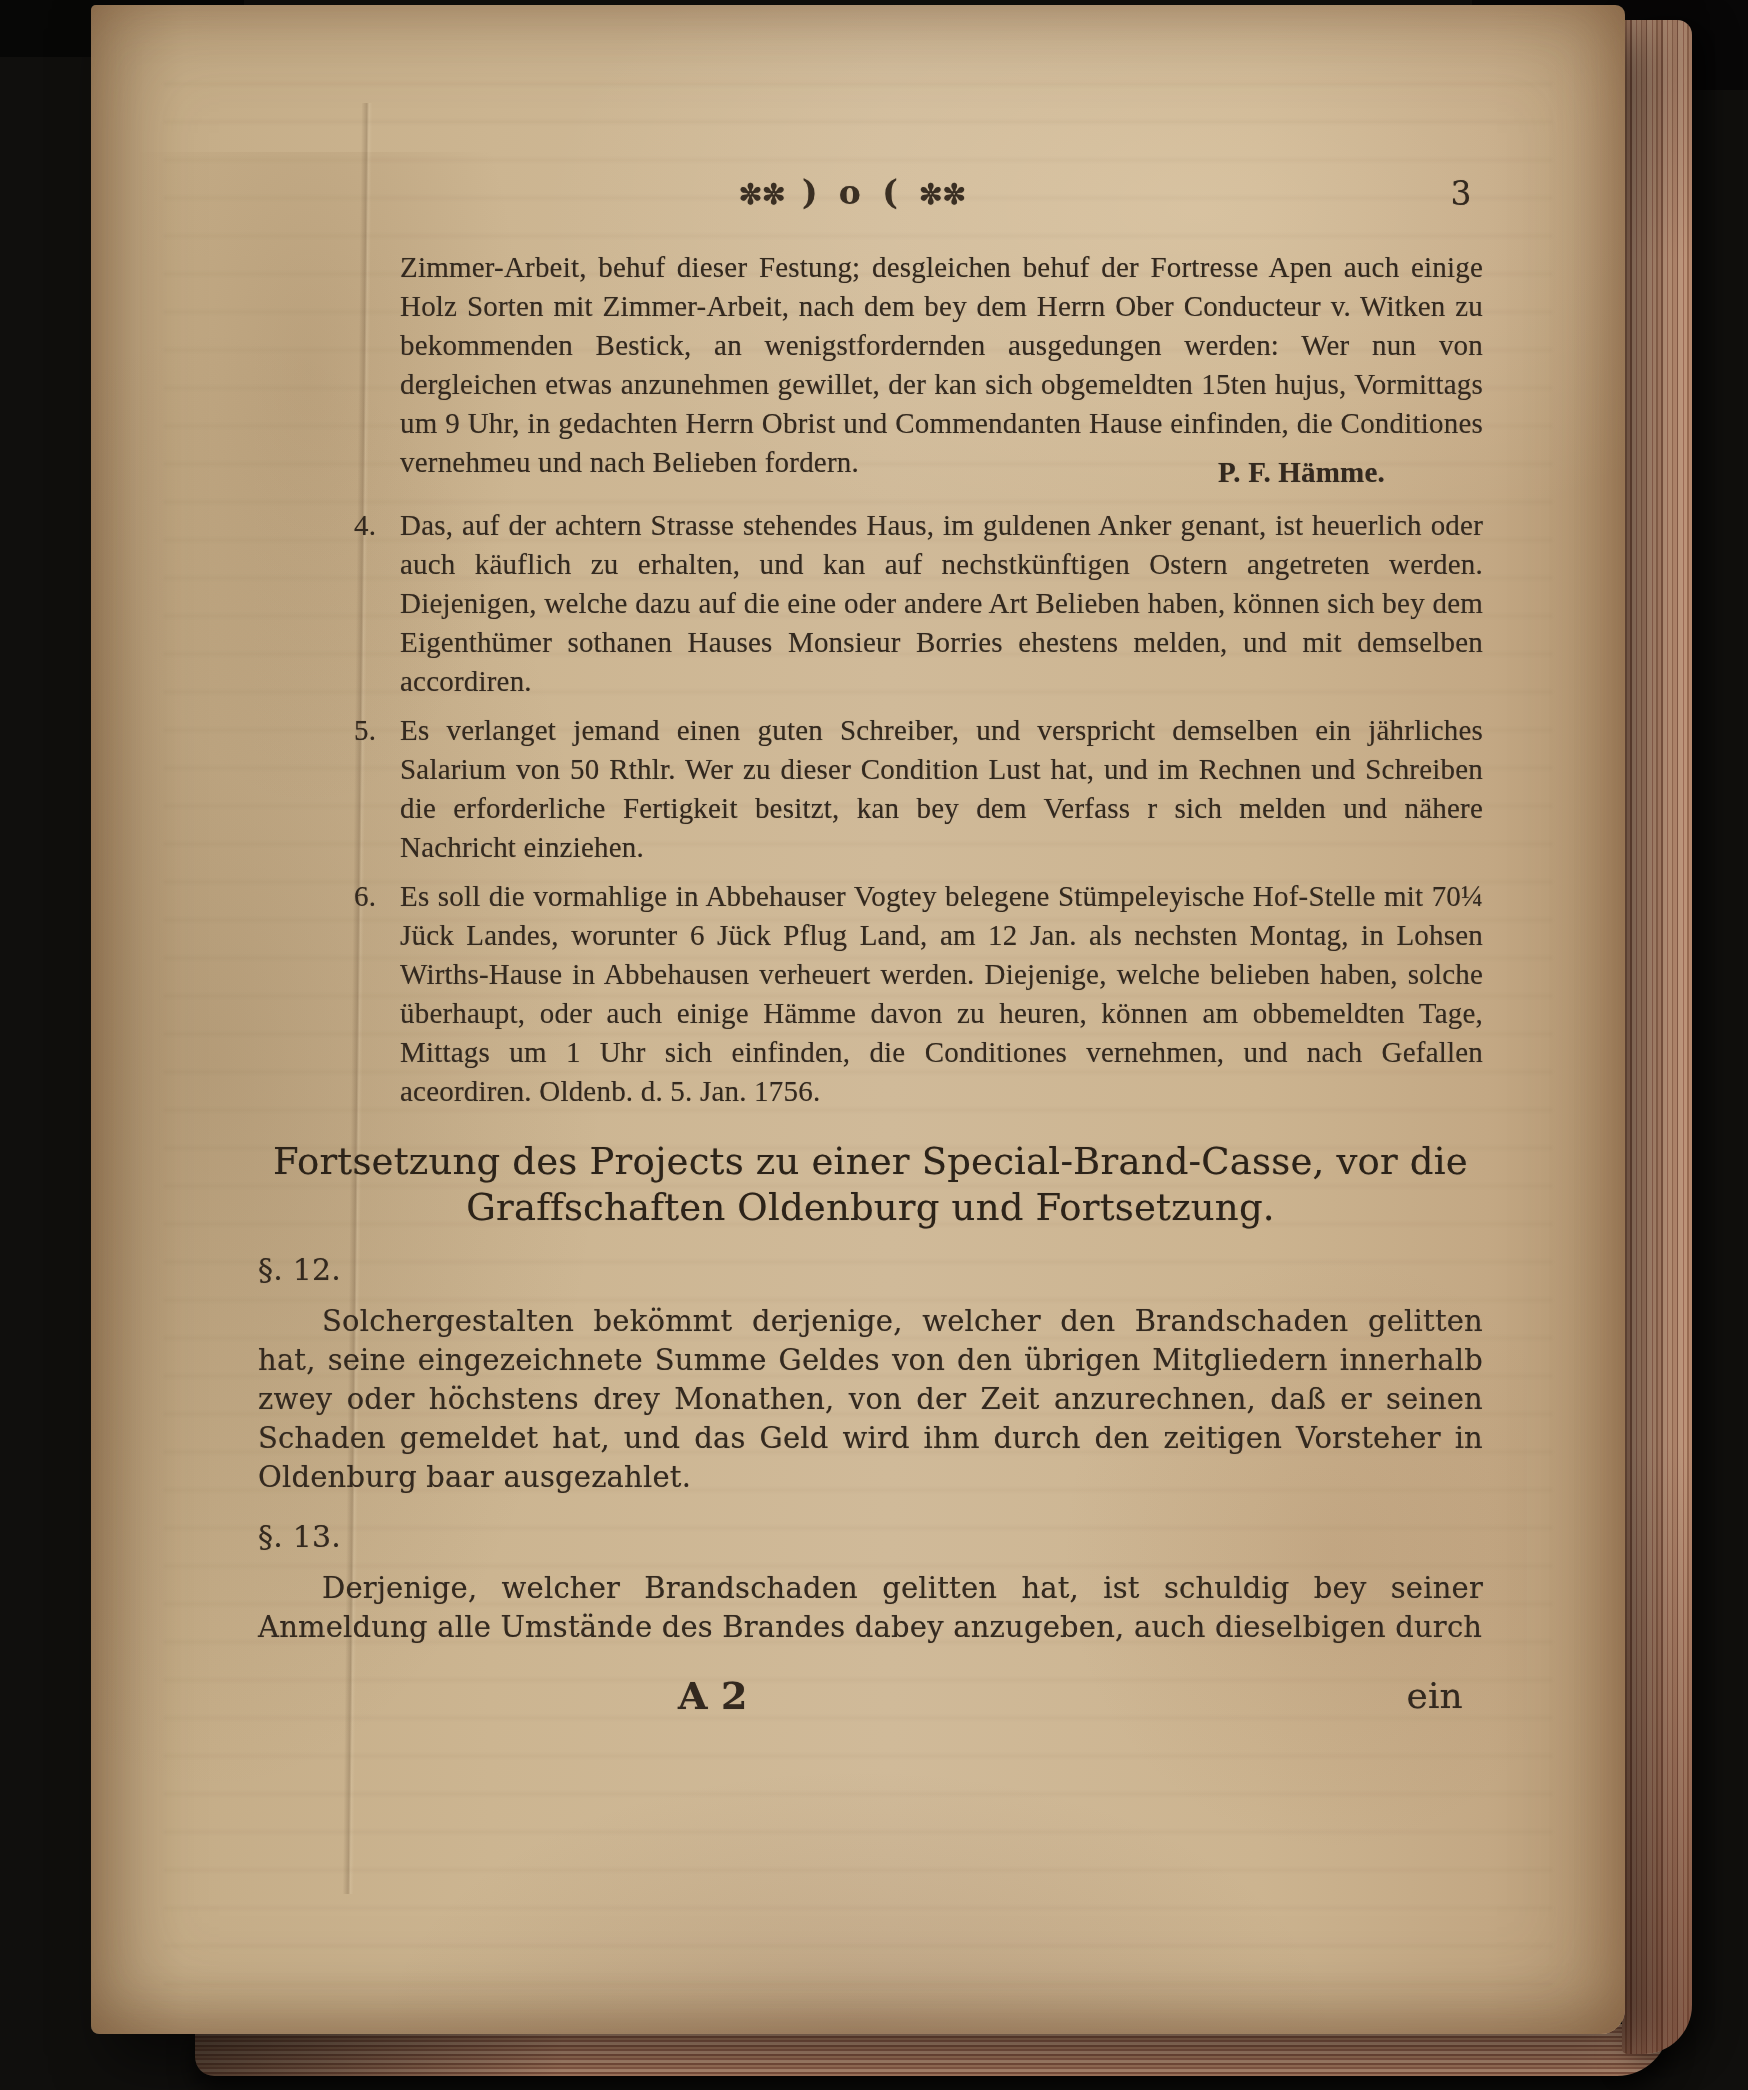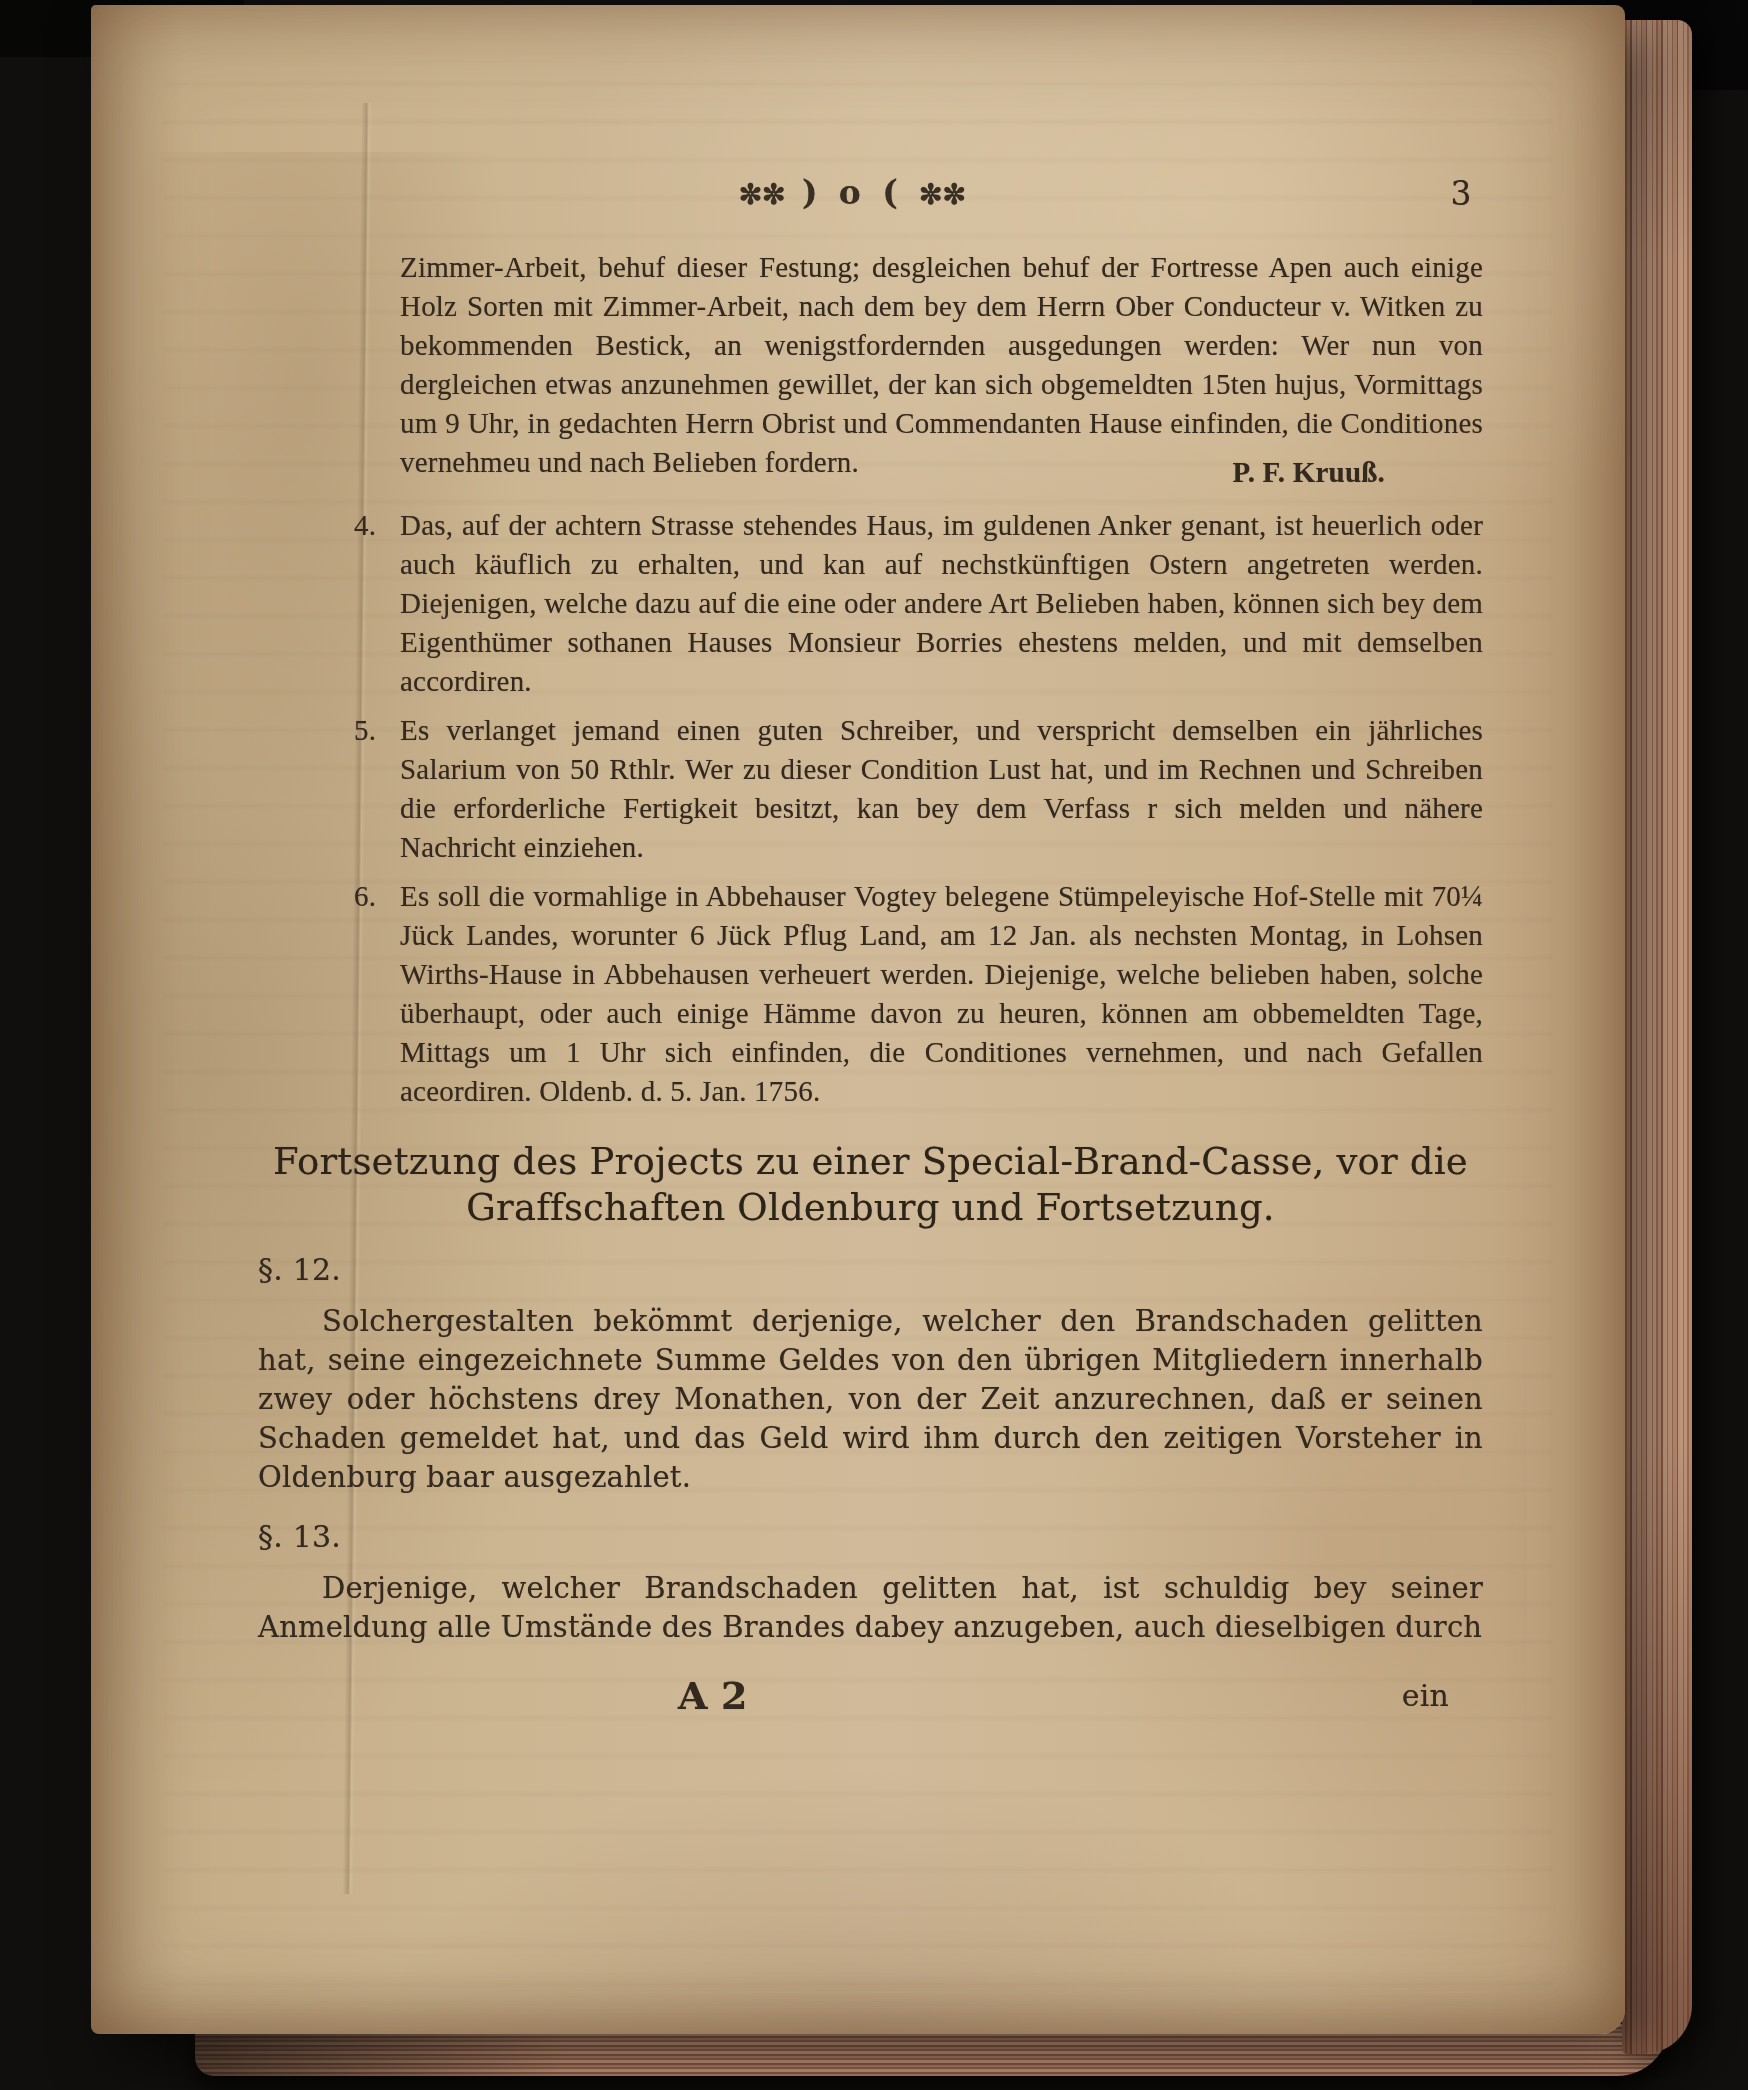--- a/index.html
+++ b/index.html
@@ -88,21 +88,21 @@
   .item .num { position:absolute; left:-46px; top:0; }
   .signature { text-align:right; padding-right:98px; margin-top:-39px; margin-bottom:14.7px; font-weight:bold; }
   .heading {
     margin:28px 0 0 0; text-align:center; font-size:37px; line-height:46px;
     font-weight:normal; color:#2c2319; letter-spacing:0.2px;
   }
   .seclabel { text-align:left; margin:19.5px 0 13px 0; font-size:30px; }
   .wide { text-indent:64px; }
   .footerline { position:relative; margin-top:29px; height:44px; }
   .sig-mark { position:absolute; left:420px; font-size:38px; font-weight:bold; }
-  .catchword { position:absolute; right:34px; font-size:30px; }
+  .catchword { position:absolute; right:20px; font-size:36px; }
 </style>
 </head>
 <body>
 
 <div class="shot">
   <div class="corner-tl"></div>
   <div class="corner-tr"></div>
   <div class="spine"></div>
   <div class="stack-bottom"></div>
   <div class="stack-right"></div>
@@ -122,21 +122,21 @@
           <span class="orn-block">✼✼</span>
         </div>
         <div class="pagenum">3</div>
       </div>
 
       <div class="measure">
 
         <div class="items">
 
           <p class="para">Zimmer-Arbeit, behuf dieser Festung; desgleichen behuf der Fortresse Apen auch einige Holz Sorten mit Zimmer-Arbeit, nach dem bey dem Herrn Ober Conducteur v. Witken zu bekommenden Bestick, an wenigstfordernden ausgedungen werden: Wer nun von dergleichen etwas anzunehmen gewillet, der kan sich obgemeldten 15ten hujus, Vormittags um 9 Uhr, in gedachten Herrn Obrist und Commendanten Hause einfinden, die Conditiones vernehmeu und nach Belieben fordern.</p>
-          <div class="signature">P. F. Kruuß.</div>
+          <div class="signature">P. F. Hämme.</div>
 
           <div class="item">
             <span class="num">4.</span>
             <p class="para">Das, auf der achtern Strasse stehendes Haus, im guldenen Anker genant, ist heuerlich oder auch käuflich zu erhalten, und kan auf nechstkünftigen Ostern angetreten werden. Diejenigen, welche dazu auf die eine oder andere Art Belieben haben, können sich bey dem Eigenthümer sothanen Hauses Monsieur Borries ehestens melden, und mit demselben accordiren.</p>
           </div>
 
           <div class="item">
             <span class="num">5.</span>
             <p class="para">Es verlanget jemand einen guten Schreiber, und verspricht demselben ein jährliches Salarium von 50 Rthlr. Wer zu dieser Condition Lust hat, und im Rechnen und Schreiben die erforderliche Fertigkeit besitzt, kan bey dem Verfass r sich melden und nähere Nachricht einziehen.</p>
           </div>

